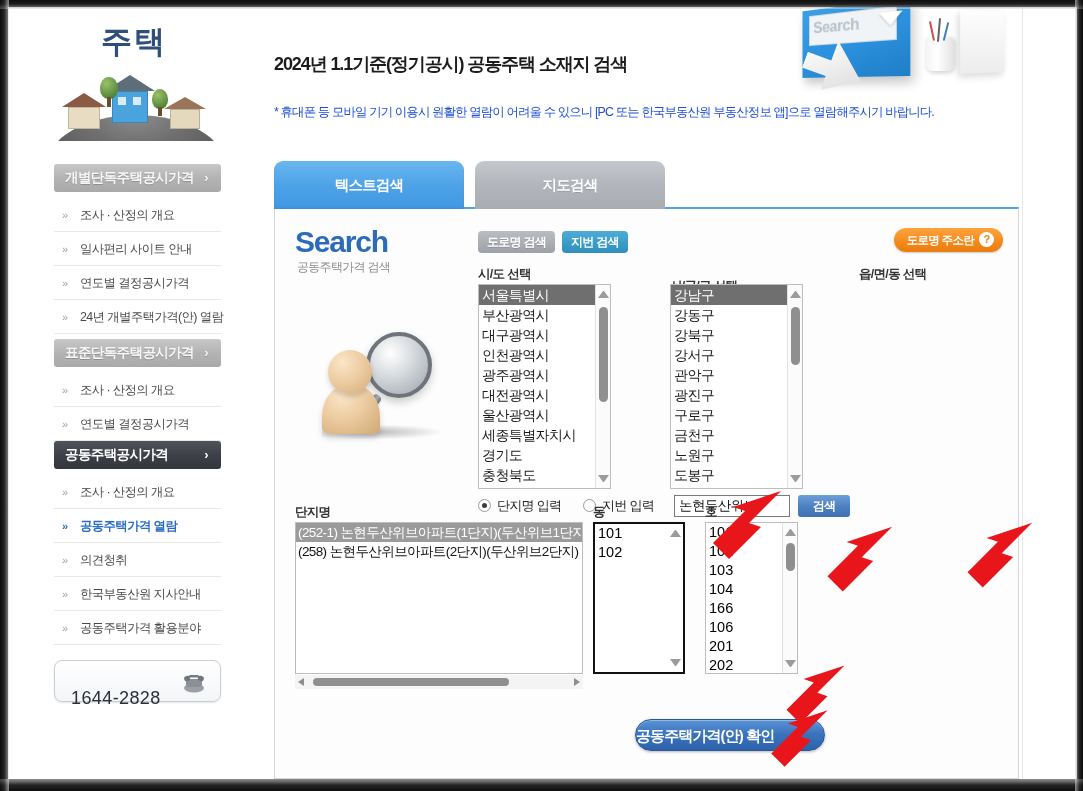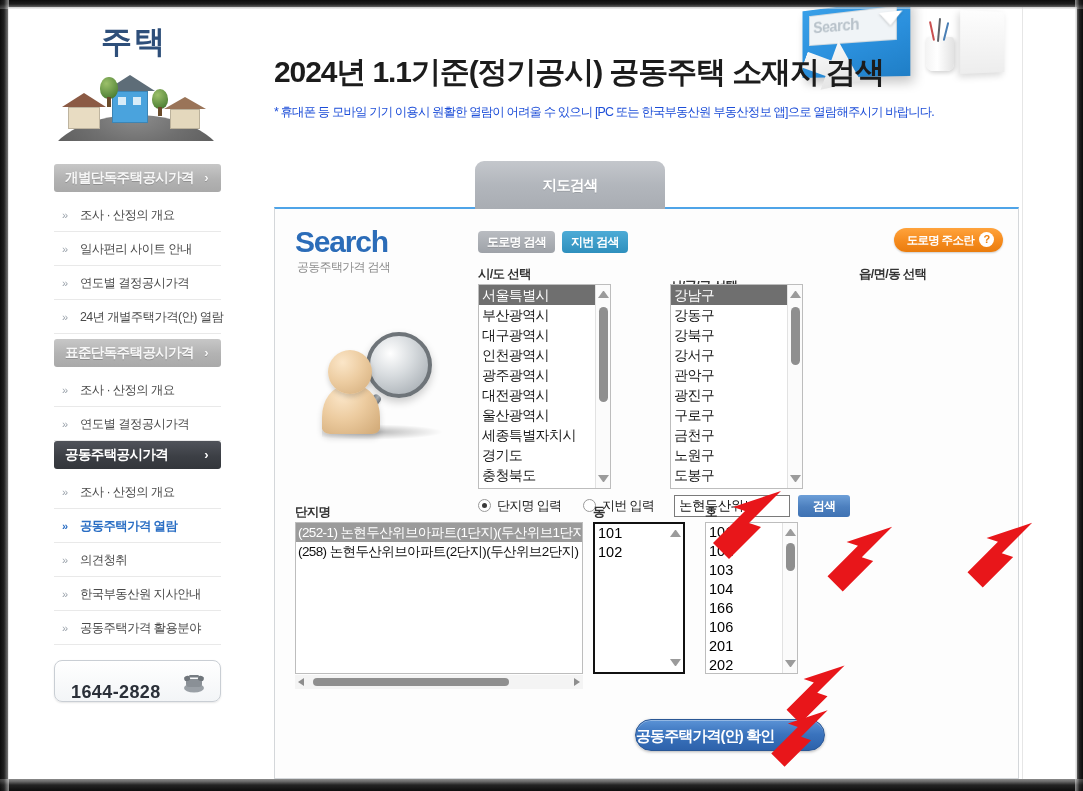--- a/index.html
+++ b/index.html
@@ -113,33 +113,33 @@
   .side-link.active { color:#2a6ec4; font-weight:700; }
   .side-link.active .bullet { color:#2a6ec4; }
 
   #tel-box {
     position:absolute; left:46px; top:653px; width:167px; height:42px;
     border:1px solid #c9ced4; border-radius:8px;
     background: linear-gradient(180deg,#ffffff 0%,#f3f5f7 100%);
     box-shadow: 0 1px 2px rgba(0,0,0,.10);
   }
   #tel-num {
-    position:absolute; left:16px; top:10px; line-height:42px;
-    font-size:18px; font-weight:700; color:#2a2f38; letter-spacing:.4px;text-align:right;
+    position:absolute; left:16px; top:16px; line-height:42px;
+    font-size:18px; font-weight:400; color:#2a2f38; letter-spacing:.4px;text-align:right;
   }
   #tel-icon {
     position:absolute; right:14px; top:9px; width:24px; height:24px;
   }
 
   
   #main { position:absolute; left:252px; top:0; width:762px; height:772px; }
 
   #page-title {
     position:absolute; left:14px; top:45px;
-    font-size:30px; font-weight:700; color:#1c1c1c;
+    font-size:18px; font-weight:700; color:#1c1c1c;
     letter-spacing:-1.1px; white-space:nowrap;
   }
   #notice {
     position:absolute; left:14px; top:97px;
     font-size:12.4px; color:#1d4ed8; letter-spacing:-0.85px;
     white-space:nowrap;
   }
 
   
   #hero {
@@ -486,20 +486,21 @@
         <div class="hero-cursor"></div>
         <div class="hero-cup"></div>
         <div class="pen" style="left:157px; top:18px; height:20px; background:#c94f4f; transform:rotate(-12deg);"></div>
         <div class="pen" style="left:164px; top:15px; height:24px; background:#5f6368; transform:rotate(5deg);"></div>
         <div class="pen" style="left:171px; top:19px; height:19px; background:#4a7fb5; transform:rotate(14deg);"></div>
       </div>
 
       <div id="page-title">2024년 1.1기준(정기공시) 공동주택 소재지 검색</div>
       <div id="notice">* 휴대폰 등 모바일 기기 이용시 원활한 열람이 어려울 수 있으니 [PC 또는 한국부동산원 부동산정보 앱]으로 열람해주시기 바랍니다.</div>
 
+      <div class="tab" id="tab-text">텍스트검색</div>
       <div class="tab" id="tab-map">지도검색</div>
 
       <div id="panel">
         <div id="panel-inner">
 
           <div id="search-logo">Search</div>
           <div id="search-sub">공동주택가격 검색</div>
 
           <div id="mascot">
             <div class="mascot-shadow"></div>

